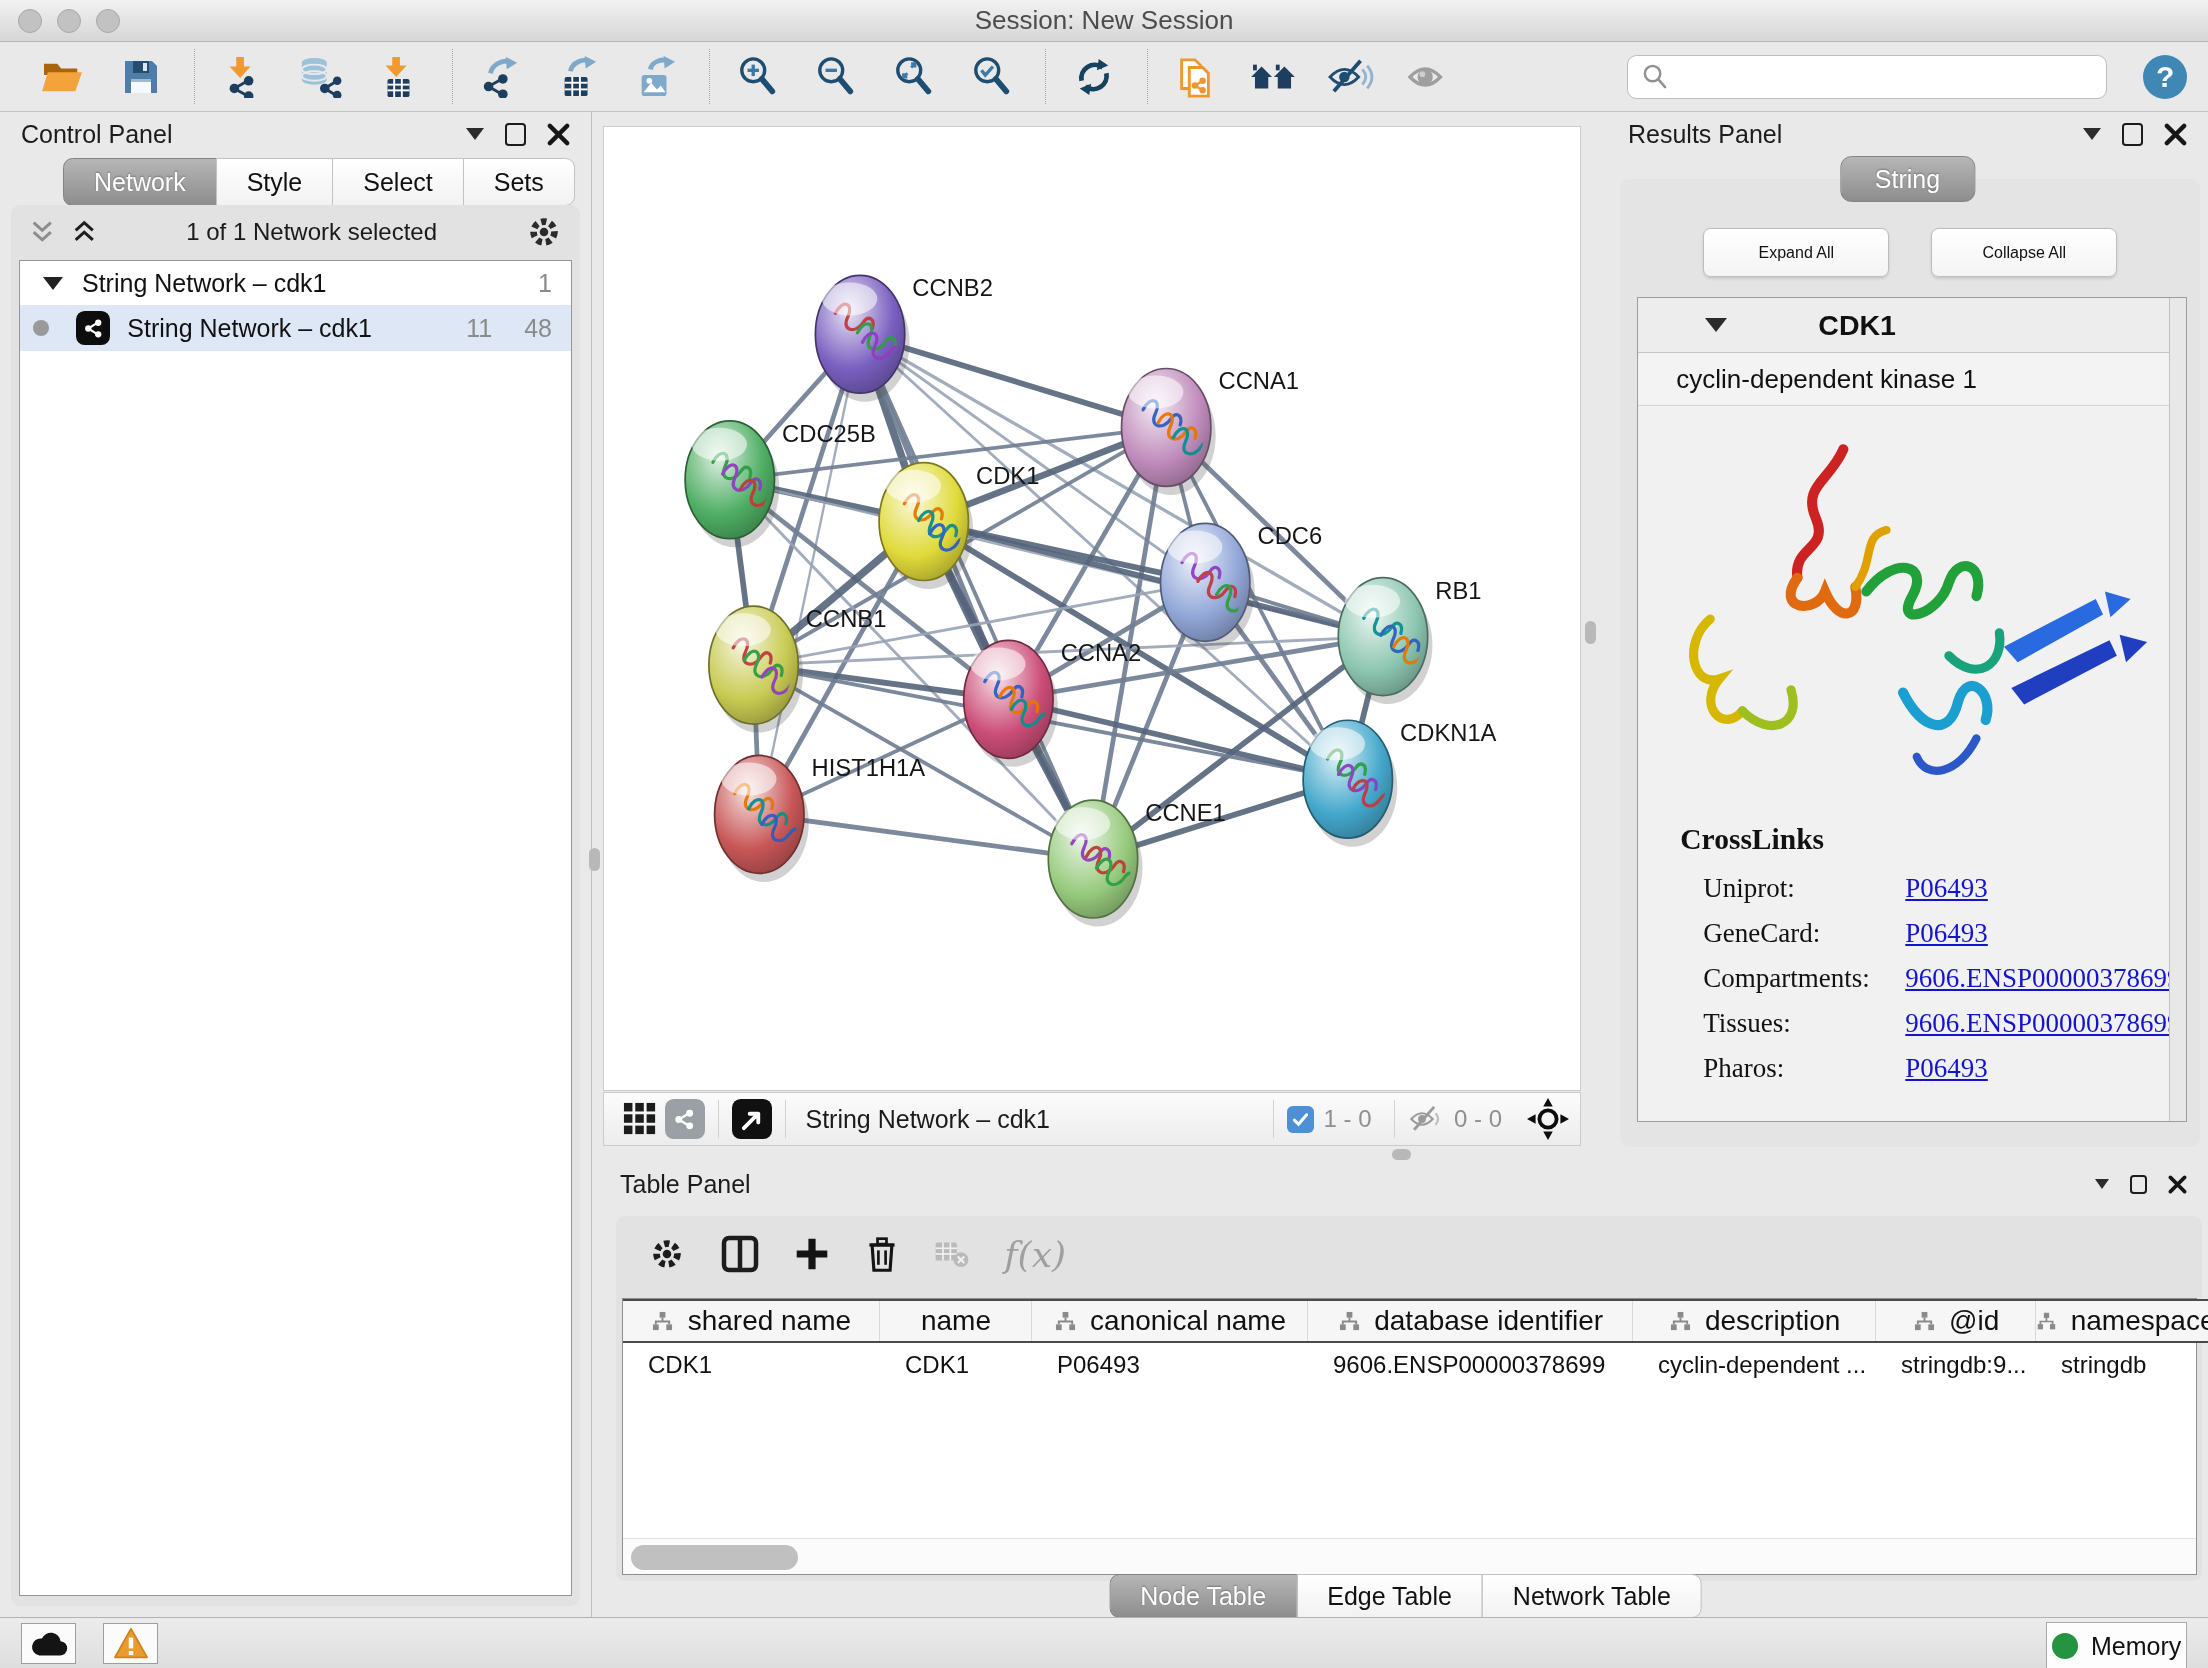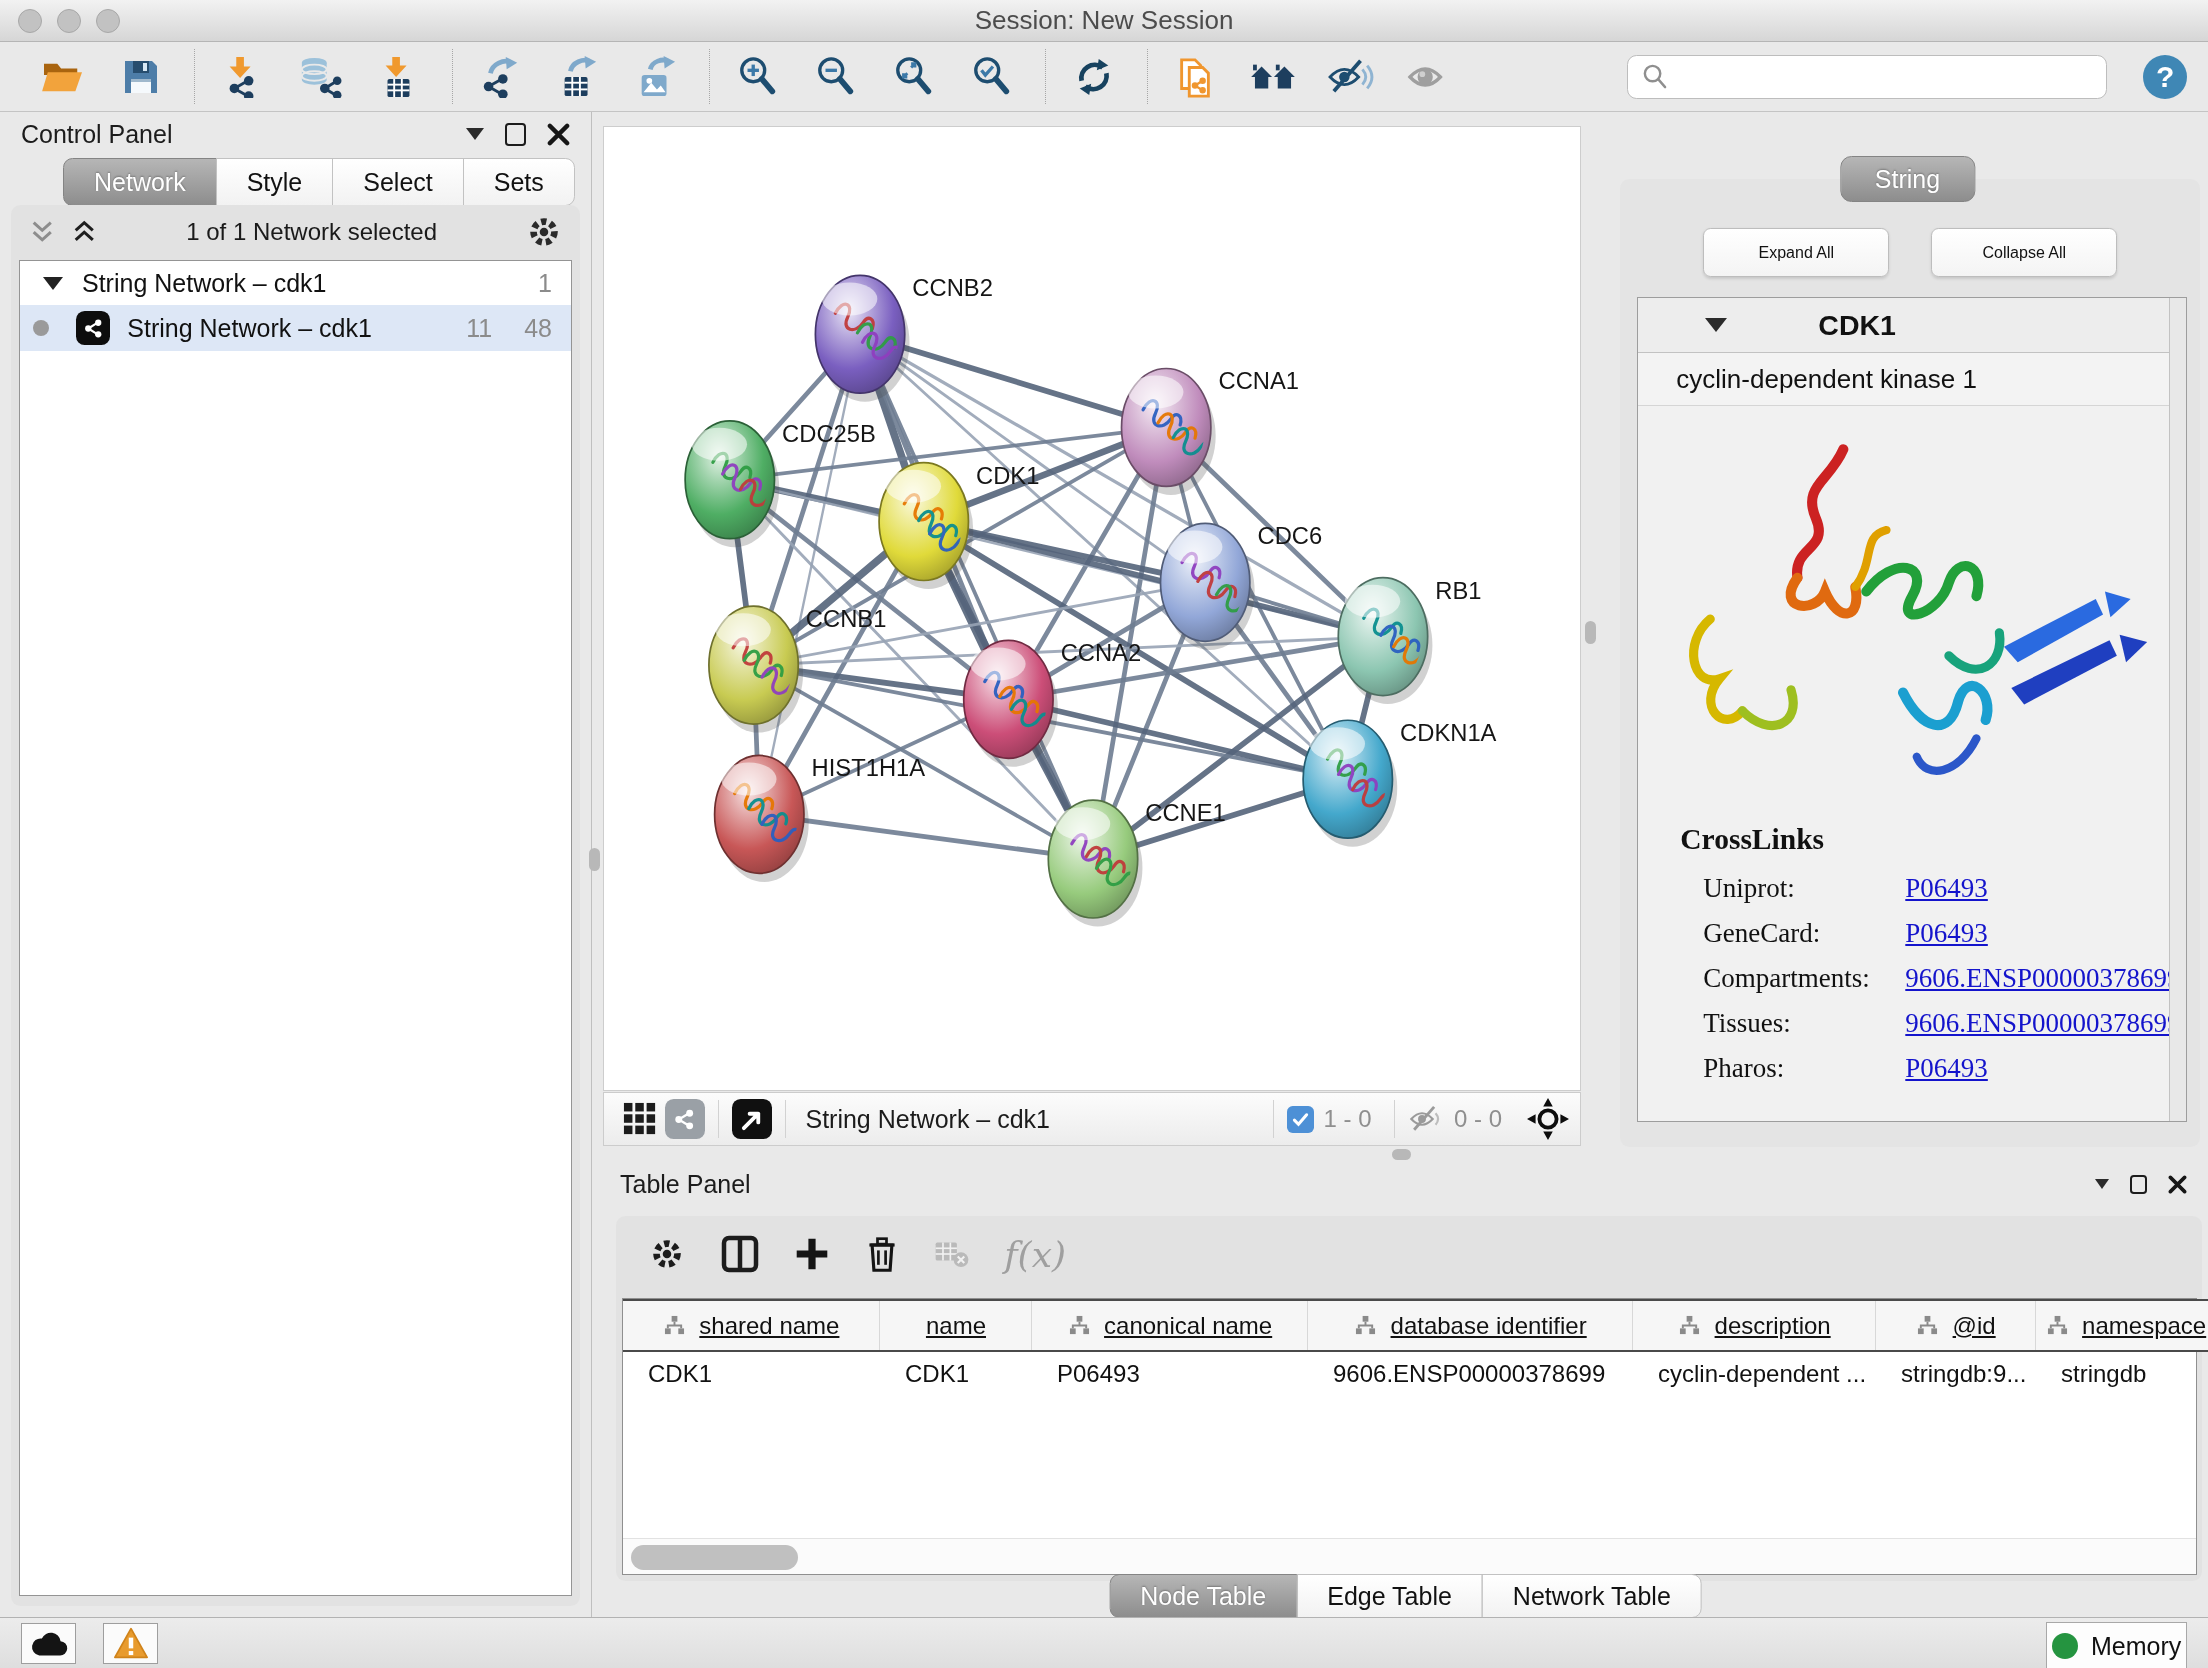--- a/index.html
+++ b/index.html
@@ -79,21 +79,21 @@
   .cl-label{width:202px;font-size:27px;margin-left:23px;}
   .cl-value a, .cl-value{font-size:27px;color:#1414cc;text-decoration:underline;}
 
   
   .table-panel{position:absolute;left:603px;top:1162px;width:1605px;height:506px;background:#e9e9e9;}
   .tp-inner{position:absolute;left:13.3px;right:5.7px;top:54px;height:365px;background:#e2e2e2;border-radius:9.5px;}
   .tp-toolbar{height:76px;display:flex;align-items:center;padding:0 9.5px 0 32px;gap:34px;}
   .fx-label{font-family:"DejaVu Serif",serif;font-style:italic;font-size:36px;color:#9f9f9f;}
   .tp-white{position:absolute;left:5.7px;right:5.7px;top:82px;bottom:5.7px;background:#fff;border:1px solid #8f8f8f;}
   table.ntable{border-collapse:collapse;table-layout:fixed;width:1592px;border-top:2.9px solid #4a4a4a;}
-  .ntable th{height:51px;background:#f6f6f6;border-bottom:2.9px solid #4a4a4a;border-right:1px solid #d8d8d8;font-weight:normal;font-size:24px;white-space:nowrap;overflow:hidden;text-decoration:underline;}
+  .ntable th{height:42px;background:#f6f6f6;border-bottom:2.9px solid #4a4a4a;border-right:1px solid #d8d8d8;font-weight:normal;font-size:28px;white-space:nowrap;overflow:hidden;}
   .ntable th .hwrap{display:flex;align-items:center;justify-content:center;gap:13.3px;}
   .ntable td{height:44px;font-size:24px;padding-left:25px;white-space:nowrap;overflow:hidden;}
   .tp-hscroll{position:absolute;left:0;right:0;bottom:0;height:36px;background:#fbfbfb;border-top:1px solid #e2e2e2;}
   .tp-thumb{position:absolute;left:7.6px;top:5.7px;width:167px;height:25px;border-radius:12.4px;background:#c0c0c0;}
   .tp-tabs{position:absolute;top:412px;left:50%;transform:translateX(-50%);}
   .tp-tabs .tab{height:44px;font-size:25px;}
 
   
   .statusbar{position:absolute;left:0;top:1617px;width:2208px;height:51px;background:linear-gradient(#ececec,#dedede);border-top:1px solid #b2b2b2;}
   .sb-btn{position:absolute;top:4.8px;width:55px;height:41px;background:#fbfbfb;border:1.9px solid #9e9e9e;display:flex;align-items:center;justify-content:center;}
@@ -733,20 +733,32 @@
         </svg>
       </span>
   </div>
 </div>
 
 <div class="splitter-dot" style="left:589px;top:848px;width:10.5px;height:23px;"></div>
 <div class="splitter-dot" style="left:1585px;top:621px;width:10.5px;height:23px;"></div>
 <div class="splitter-dot" style="left:1392px;top:1149px;width:19px;height:10.5px;"></div>
 
 <div class="results-panel">
+  <div class="panel-header">
+    <div class="panel-title">Results Panel</div>
+    <div class="win-icons">
+      <div class="tri-down"></div>
+      <div class="float-ic"></div>
+      <span>
+          <svg width="23" height="23" viewBox="0 0 24 24">
+            <path d="M3 3 L21 21 M21 3 L3 21" stroke="#161616" stroke-width="4.5" stroke-linecap="round"></path>
+          </svg>
+        </span>
+    </div>
+  </div>
   <div class="rp-tab tabs">
     <div class="tab active">String</div>
   </div>
   <div class="rp-inner">
     <div class="rp-buttons">
       <div class="rp-btn">Expand All</div>
       <div class="rp-btn">Collapse All</div>
     </div>
     <div class="rp-content">
       <div class="gene-header">

